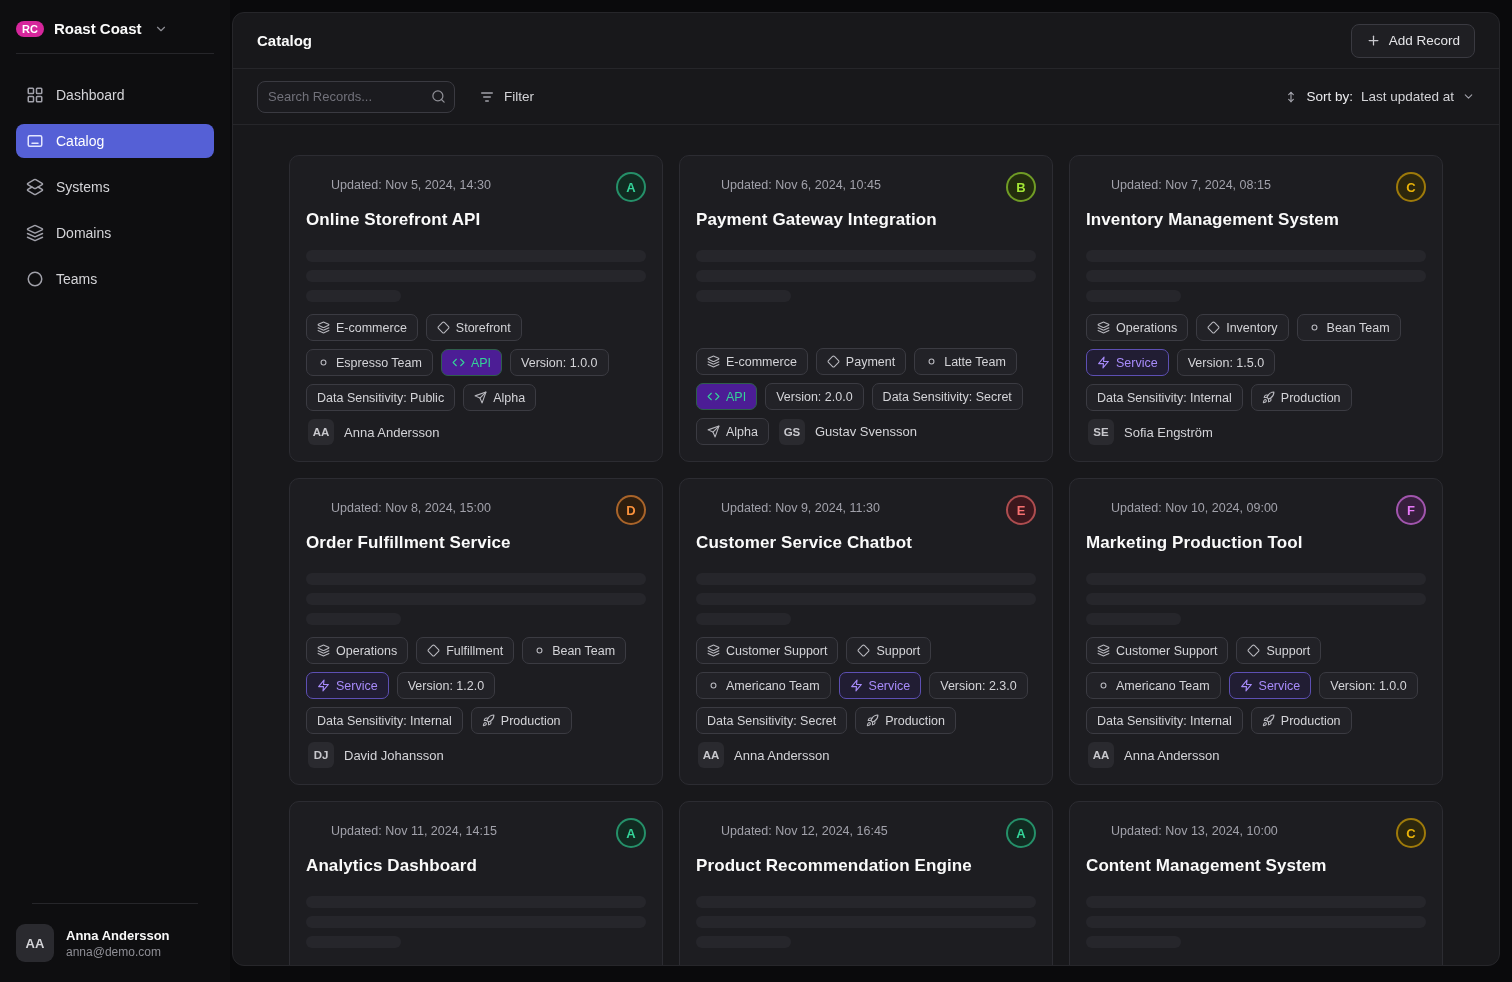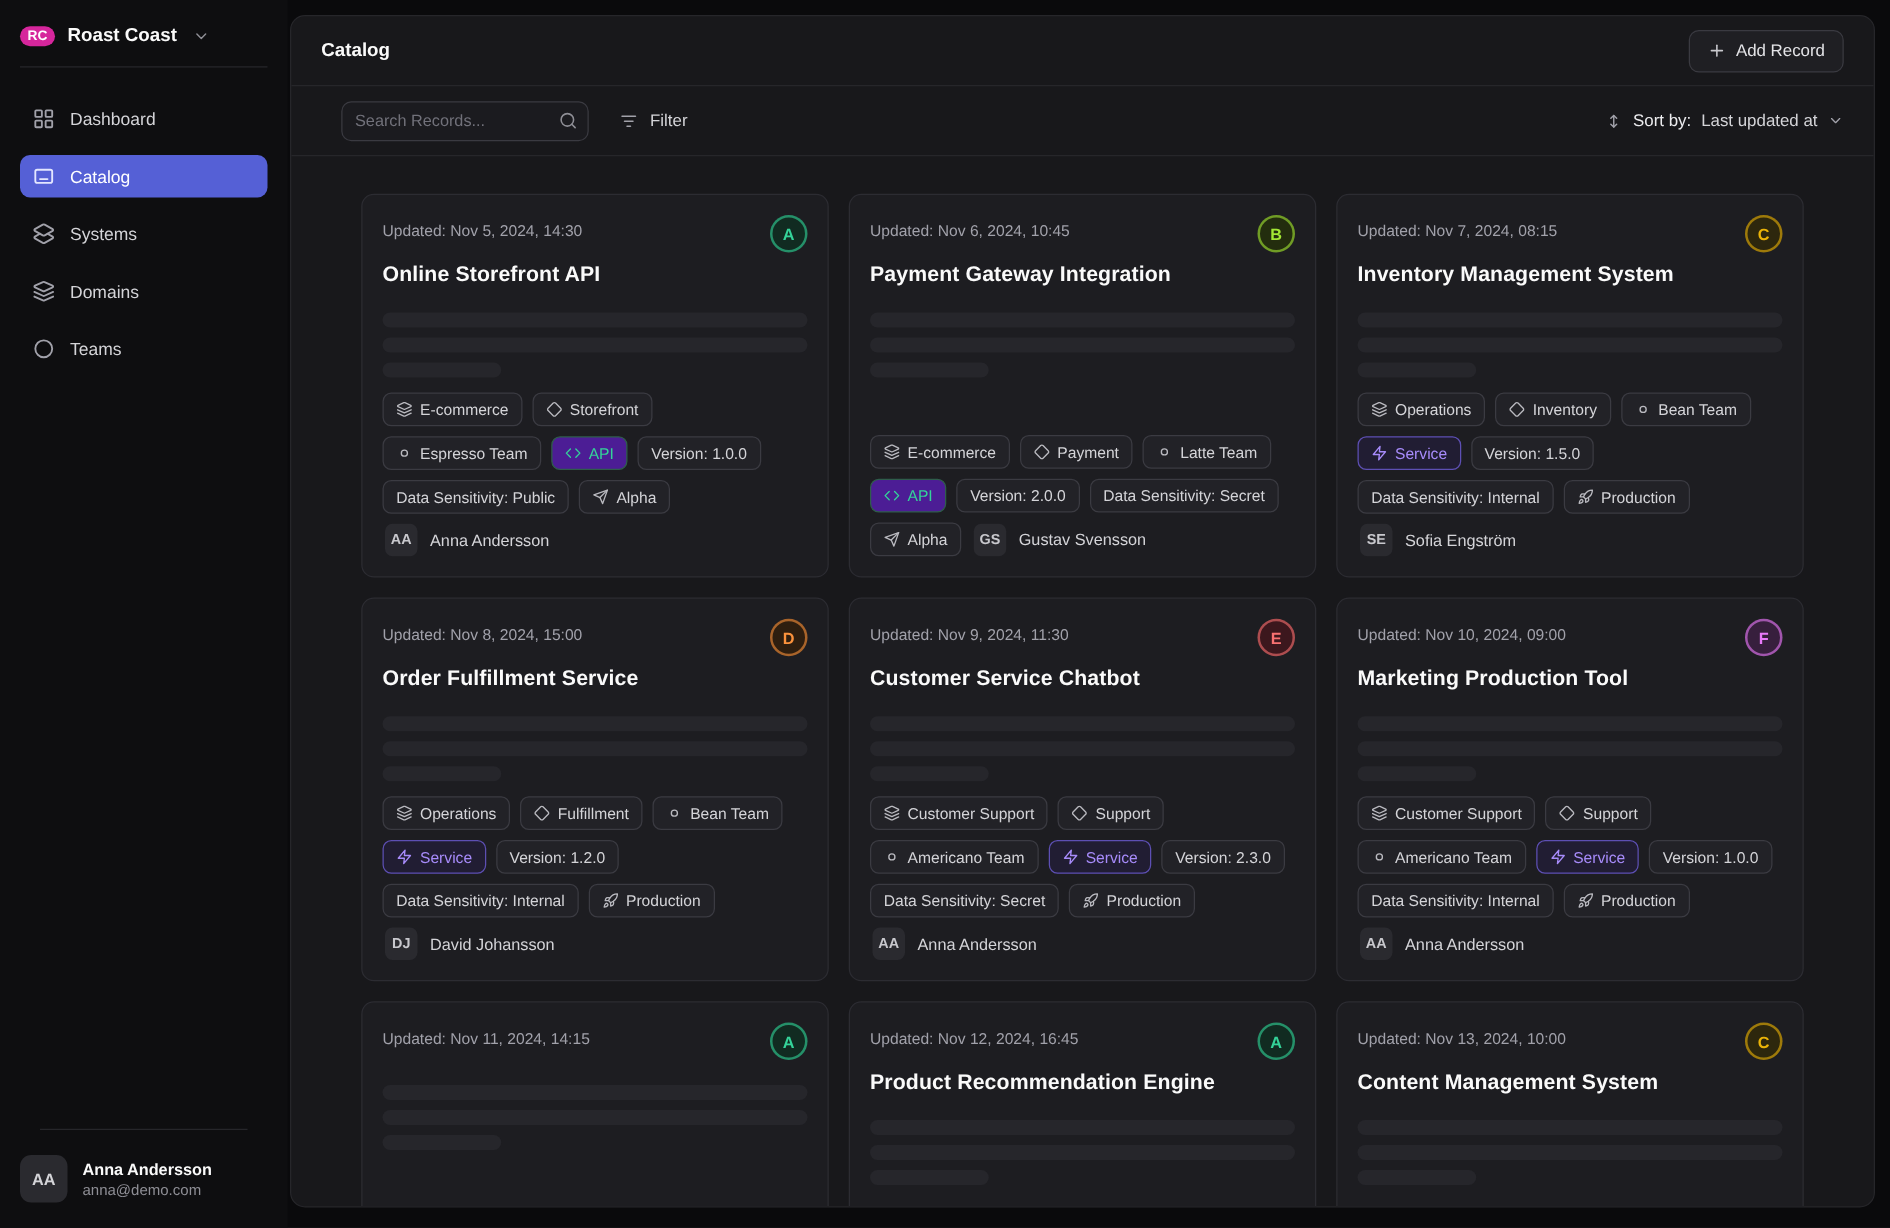--- a/index.html
+++ b/index.html
@@ -79,21 +79,21 @@
   }
   .add-btn .ic { color:#c9c9ce; }
 
   .toolbar {
     height:56px; flex-shrink:0;
     display:flex; align-items:center;
     padding:0 24px;
     border-bottom:1px solid #26262a;
     gap:24px;
   }
-  .search-wrap { position:relative; width:198px;margin-left:16px; }
+  .search-wrap { position:relative; width:198px; }
   .search-input {
     width:100%; height:32px;
     background:#1b1b1f; border:1px solid #3a3a41; border-radius:8px;
     color:#e4e4e7; font-size:13px; padding:0 32px 0 10px;
     font-family:inherit; outline:none;
   }
   .search-input::placeholder { color:#71717a; }
   .search-ic { position:absolute; right:9px; top:8px; color:#8e8e95; }
   .filter-btn {
     display:flex; align-items:center; gap:9px;
@@ -120,21 +120,21 @@
   }
   .card {
     height:307px;
     background:#1d1d21;
     border:1px solid #2c2c32;
     border-radius:10px;
     padding:16px;
     display:flex; flex-direction:column;
     cursor:pointer;
   }
-  .card-top { display:flex; align-items:flex-start; justify-content:space-between; }
+  .card-top { display:flex; align-items:flex-start; justify-content:space-between;margin-left:25px; }
   .card-updated { font-size:12.5px; color:#a1a1aa; margin-top:6px; }
   .card-avatar {
     width:30px; height:30px; border-radius:50%;
     display:flex; align-items:center; justify-content:center;
     font-size:13px; font-weight:700;
     flex-shrink:0;
   }
   .card-title { font-size:17px; font-weight:700; color:#fafafa; margin-top:8px; letter-spacing:.1px; }
   .skel { margin-top:20px; display:flex; flex-direction:column; gap:8px; }
   .skel-bar { height:12px; border-radius:6px; background:#26262b; }
@@ -766,20 +766,21 @@
     <span class="owner-name">Anna Andersson</span>
   </span>
 </div>
   </article>
 
   <article class="card">
     <div class="card-top">
       <div class="card-updated">Updated: Nov 11, 2024, 14:15</div>
       <div class="card-avatar" style="color: rgb(52, 211, 153); background: rgb(17, 43, 33); border: 2px solid rgba(52, 211, 153, 0.6);">A</div>
     </div>
+    <h2 class="card-title">Analytics Dashboard</h2>
     <div class="skel">
       <div class="skel-bar" style="width:100%"></div>
       <div class="skel-bar" style="width:100%"></div>
       <div class="skel-bar" style="width:28%"></div>
     </div>
 
   </article>
 
   <article class="card">
     <div class="card-top">

